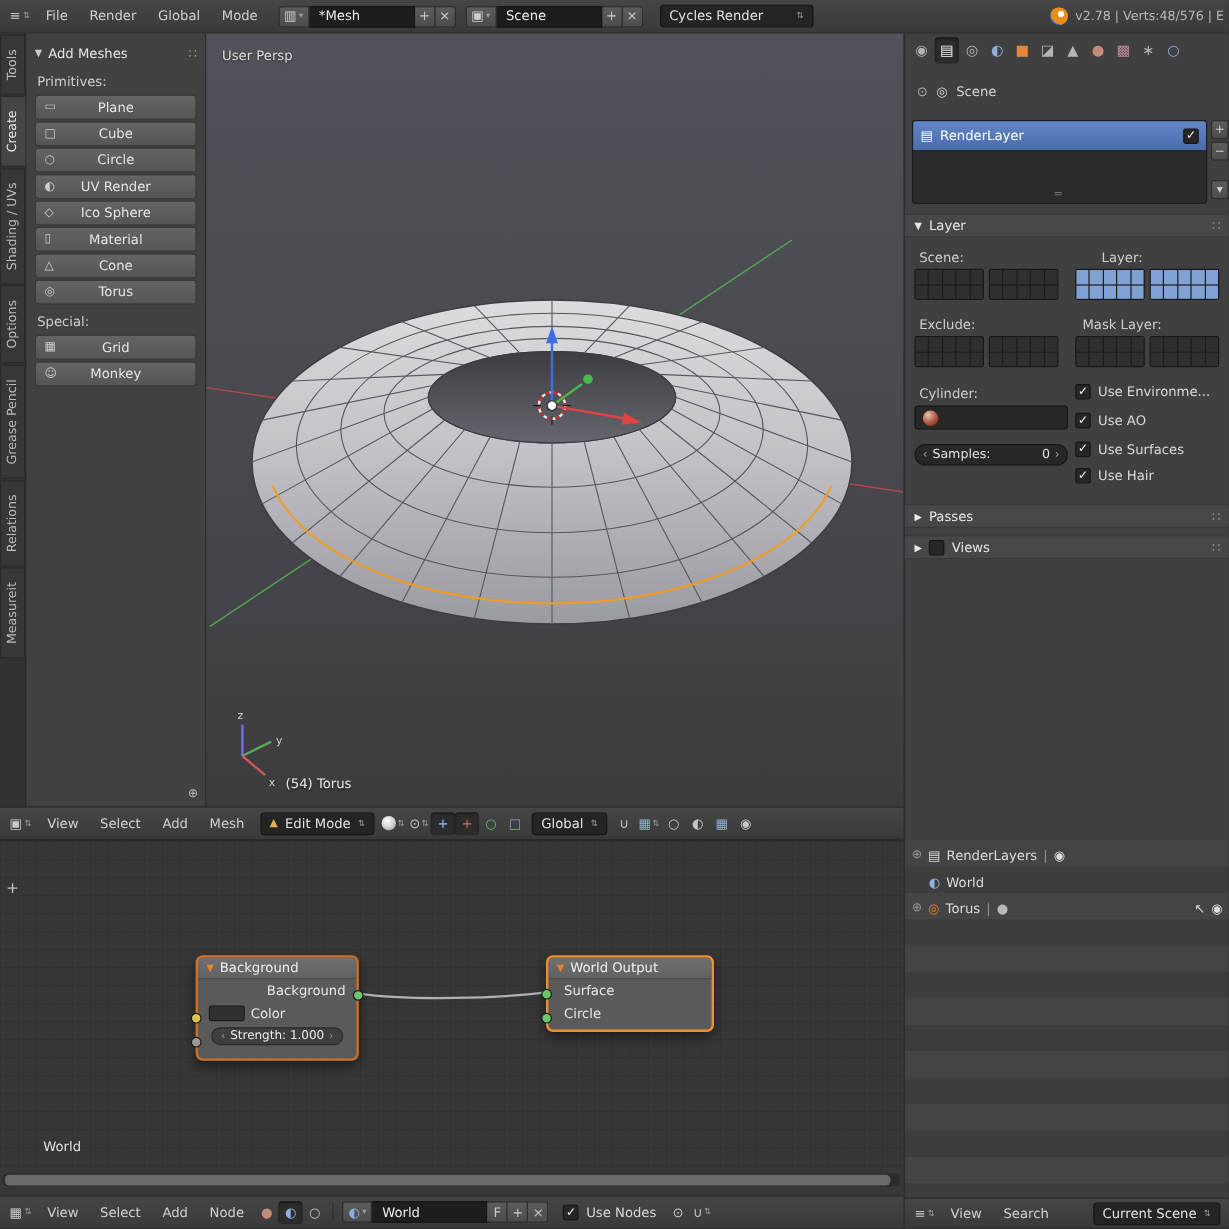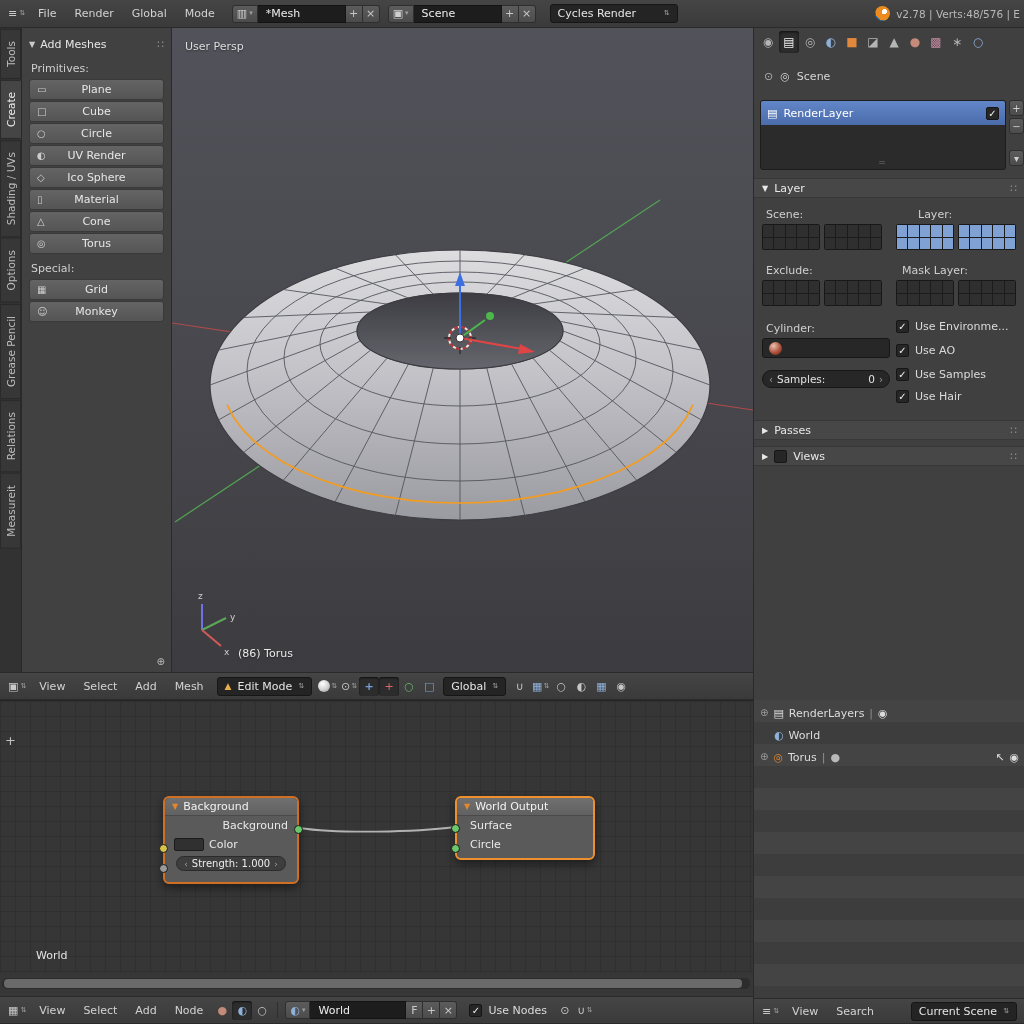--- a/index.html
+++ b/index.html
@@ -295,21 +295,21 @@
       <g font-size="9" fill="#cfcfcf">
         <line x1="30" y1="602" x2="30" y2="576" stroke="#7070e8" stroke-width="2"></line>
         <line x1="30" y1="602" x2="54" y2="590" stroke="#5aa75a" stroke-width="2"></line>
         <line x1="30" y1="602" x2="49" y2="618" stroke="#d05858" stroke-width="2"></line>
         <text x="26" y="571">z</text>
         <text x="58" y="592">y</text>
         <text x="52" y="627">x</text>
       </g>
     </svg>
     <div id="vp-label">User Persp</div>
-    <div id="vp-status">(86) Torus</div>
+    <div id="vp-status">(54) Torus</div>
   </section>
 
   <div id="view3d-header" class="abs hdrbar">
     <div class="ed-btn">
       <span class="icn">▣</span>
       <span class="icn tiny">⇅</span>
     </div>
     <span class="menu-label">View</span>
     <span class="menu-label">Select</span>
     <span class="menu-label">Add</span>
@@ -545,21 +545,21 @@
     </div>
     <div class="stepper" style="top:342px;left:8px;width:128px">
       <span class="arr">‹</span>
       <span>Samples:</span>
       <span class="spacer"></span>
       <span>0</span>
       <span class="arr">›</span>
     </div>
     <div class="cbrow" style="top:340px;left:142px">
       <span class="cb">✓</span>
-      <span>Use Samples</span>
+      <span>Use Surfaces</span>
     </div>
     <div class="cbrow" style="top:362px;left:142px">
       <span class="cb">✓</span>
       <span>Use Hair</span>
     </div>
 
     <div class="phdr" style="top:392px">
       <span class="tri" style="font-size:8px">▶</span>
       <span>Passes</span>
       <span class="spacer"></span>

